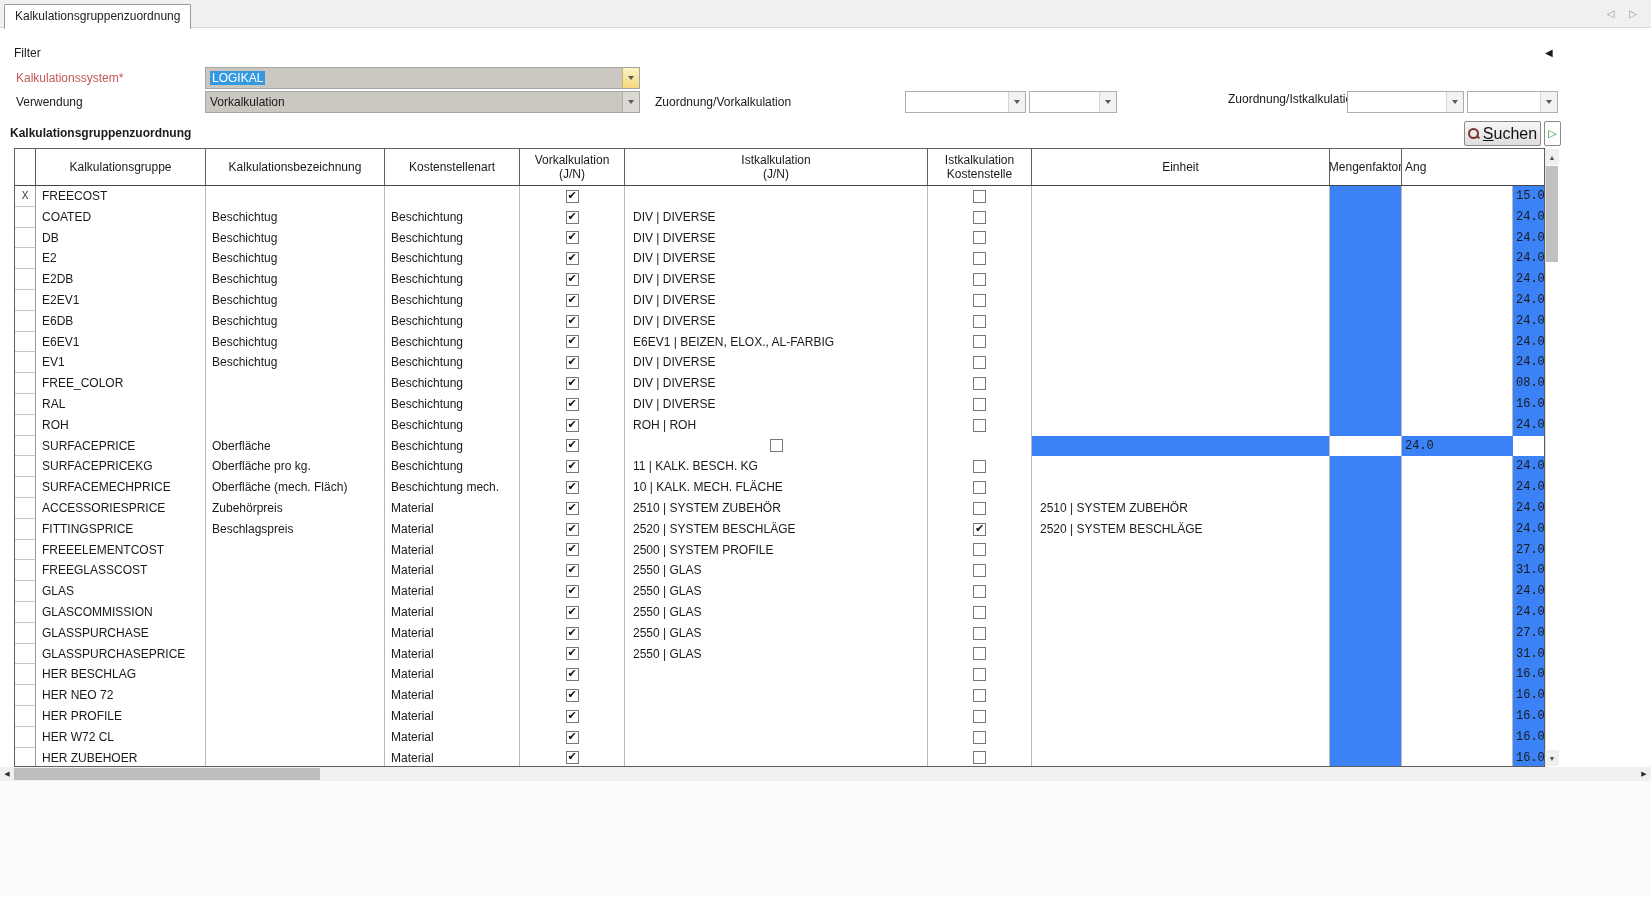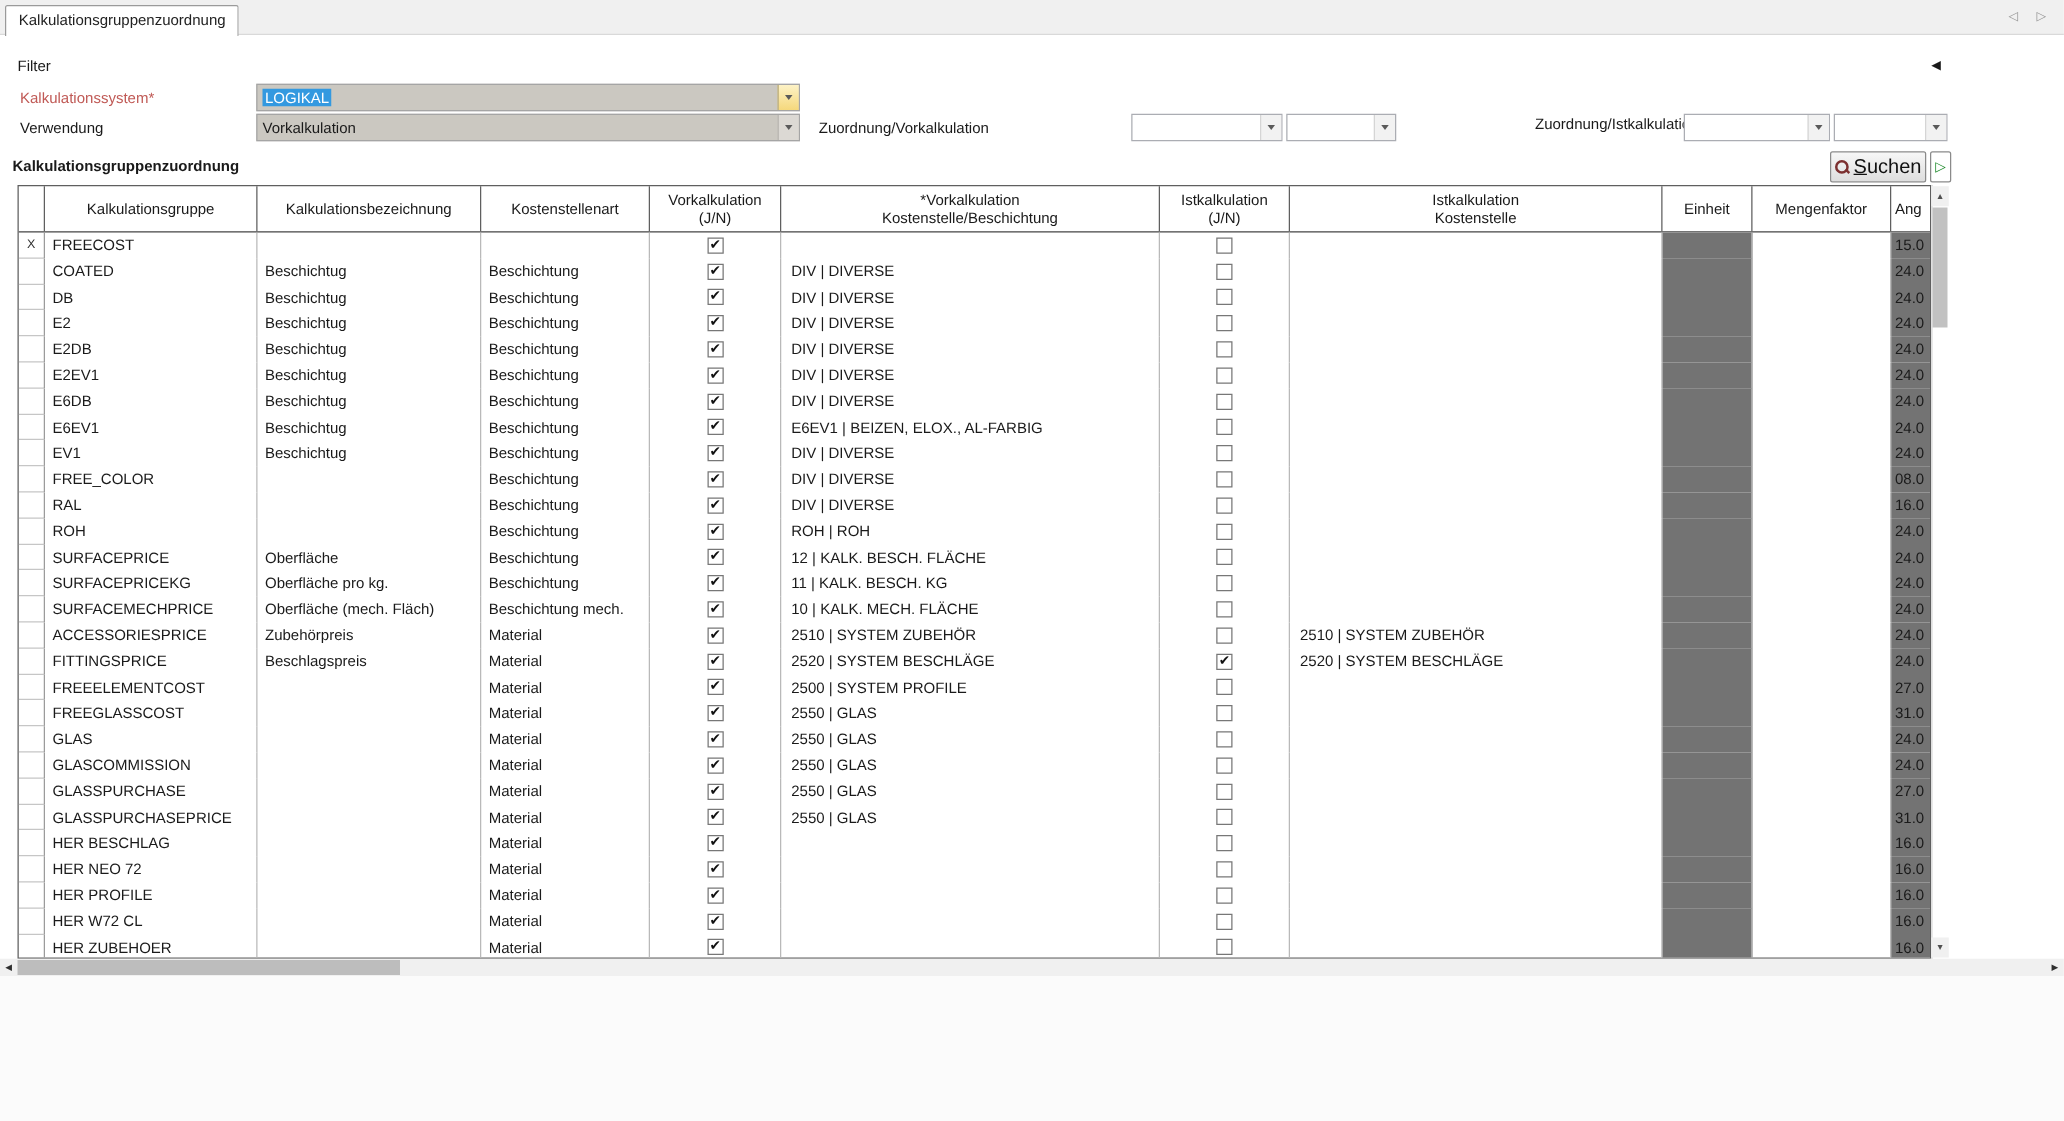--- a/index.html
+++ b/index.html
@@ -64,21 +64,21 @@
   .trow .c:last-child { border-right:none; }
   .c.ind { border-right:1px solid #9b9b9b; border-bottom:1px solid #c6c6c6;
            display:flex; align-items:center; justify-content:center; padding-top:0; }
   .marker { font-size:10px; color:#333; }
   .c.t { padding-left:6px; }
   .c.pad8 { padding-left:8px; }
   .c.cbc { display:flex; align-items:center; justify-content:center; padding-top:0; }
   .cb { width:13px; height:13px; background:#ffffff; border:1px solid #777777;
         position:relative; display:inline-block; }
   .cb.checked::after { content:"✔"; position:absolute; left:1px; top:-2px; font-size:11px; color:#111; }
-  .c.gray { background:#737373; }
+  .c.gray { background:#3b82f6;font-family:Liberation Mono, monospace; }
   .c.ang { padding-left:3px; }
 
   
   .vscroll { width:15px; background:#f0f0f0; border:1px solid #dcdcdc; border-left:none;
              position:relative; }
   .sbtn { position:absolute; left:0; width:14px; height:16px; display:flex; align-items:center;
           justify-content:center; font-size:7px; color:#505050; background:#f0f0f0; }
   .sbtn.up { top:0; }
   .sbtn.down { bottom:0; }
   .vthumb { position:absolute; left:1px; top:17px; width:12px; height:96px; background:#c1c1c1; }
@@ -167,24 +167,20 @@
         <span>Kalkulationsbezeichnung</span>
         </div>
       <div class="hc">
         <span>Kostenstellenart</span>
         </div>
       <div class="hc">
         <span>Vorkalkulation</span>
           <span>(J/N)</span>
         </div>
       <div class="hc">
-        <span>*Vorkalkulation</span>
-          <span>Kostenstelle/Beschichtung</span>
-        </div>
-      <div class="hc">
         <span>Istkalkulation</span>
           <span>(J/N)</span>
         </div>
       <div class="hc">
         <span>Istkalkulation</span>
           <span>Kostenstelle</span>
         </div>
       <div class="hc">
         <span>Einheit</span>
         </div>
@@ -403,21 +399,20 @@
           <div class="c gray ang">24.0</div>
         </div>
         <div class="trow">
           <div class="c ind"></div>
           <div class="c t">SURFACEPRICE</div>
           <div class="c t">Oberfläche</div>
           <div class="c t">Beschichtung</div>
           <div class="c cbc">
             <span class="cb checked"></span>
           </div>
-          <div class="c t pad8">12 | KALK. BESCH. FLÄCHE</div>
           <div class="c cbc">
             <span class="cb"></span>
           </div>
           <div class="c t pad8"></div>
           <div class="c gray"></div>
           <div class="c "></div>
           <div class="c gray ang">24.0</div>
         </div>
         <div class="trow">
           <div class="c ind"></div>

